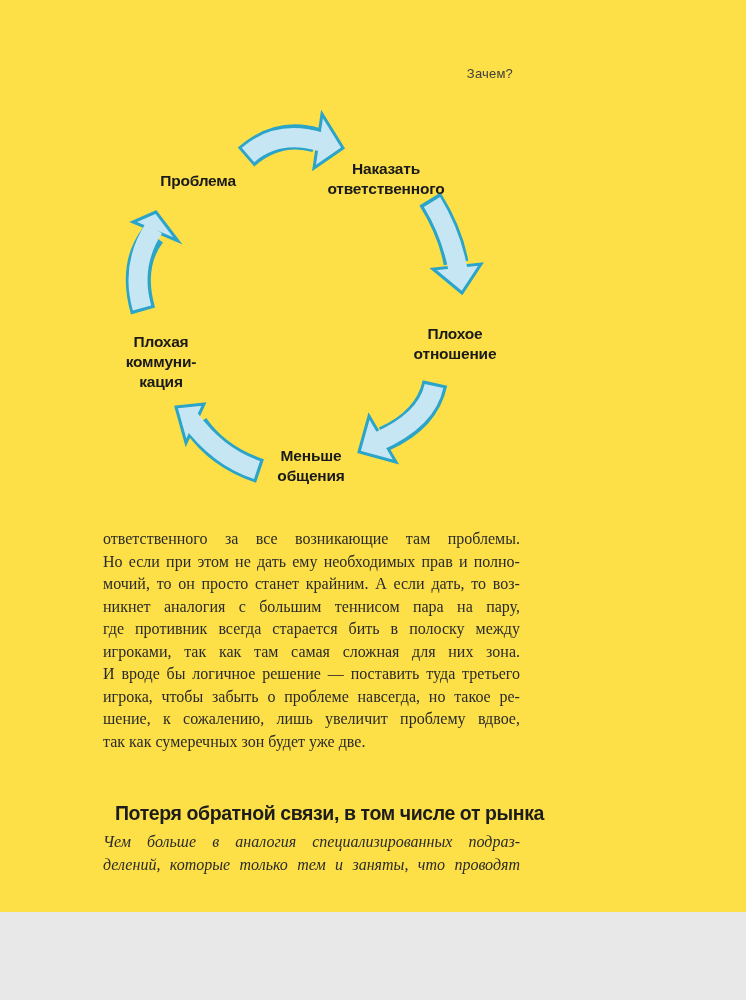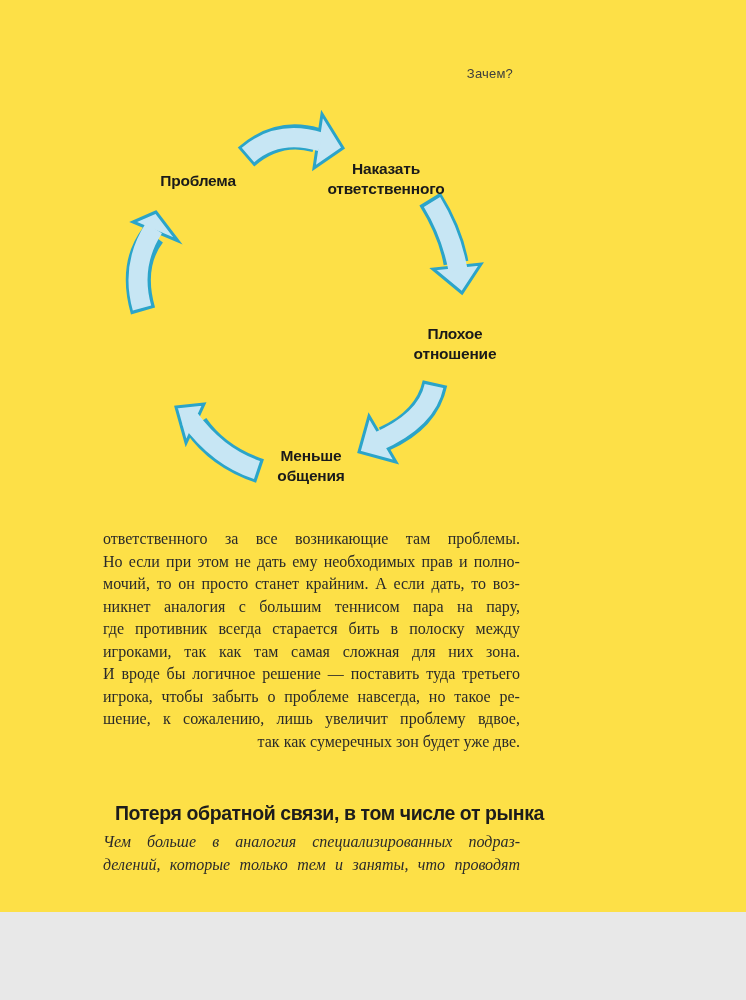--- a/index.html
+++ b/index.html
@@ -24,21 +24,21 @@
   }
   .para{
     position:absolute;left:103px;width:417px;
     font-family:"Liberation Serif","DejaVu Serif",serif;
     font-size:16px;color:#2a2a2a;
   }
   .para1{top:528px;}
   .para2{top:831px;font-style:italic;}
   .jline{display:flex;justify-content:space-between;line-height:22.5px;}
   .jline span{white-space:pre;}
-  .lastline{line-height:22.5px;text-align:right;}
+  .lastline{line-height:22.5px;text-align:left;}
   .heading{
     position:absolute;left:103px;top:789px;margin:12px;
     font-weight:bold;font-size:19.5px;line-height:24px;
     letter-spacing:-0.4px;color:#1c1c1c;white-space:nowrap;
   }
   .page-number{
     position:absolute;top:910px;right:236px;
     font-weight:normal;font-size:14px;color:#1c1c1c;
   }
 </style>
@@ -90,20 +90,25 @@
       <div>Наказать</div>
       <div>ответственного</div>
     </div>
     <div class="dlabel" style="left:355px;top:229px">
       <div>Плохое</div>
       <div>отношение</div>
     </div>
     <div class="dlabel" style="left:211px;top:351px">
       <div>Меньше</div>
       <div>общения</div>
+    </div>
+    <div class="dlabel" style="left:61px;top:237px">
+      <div>Плохая</div>
+      <div>коммуни-</div>
+      <div>кация</div>
     </div>
   </div>
 
   <div class="para para1">
     <div class="jline">
         <span>ответственного</span>
         <span>за</span>
         <span>все</span>
         <span>возникающие</span>
         <span>там</span>

